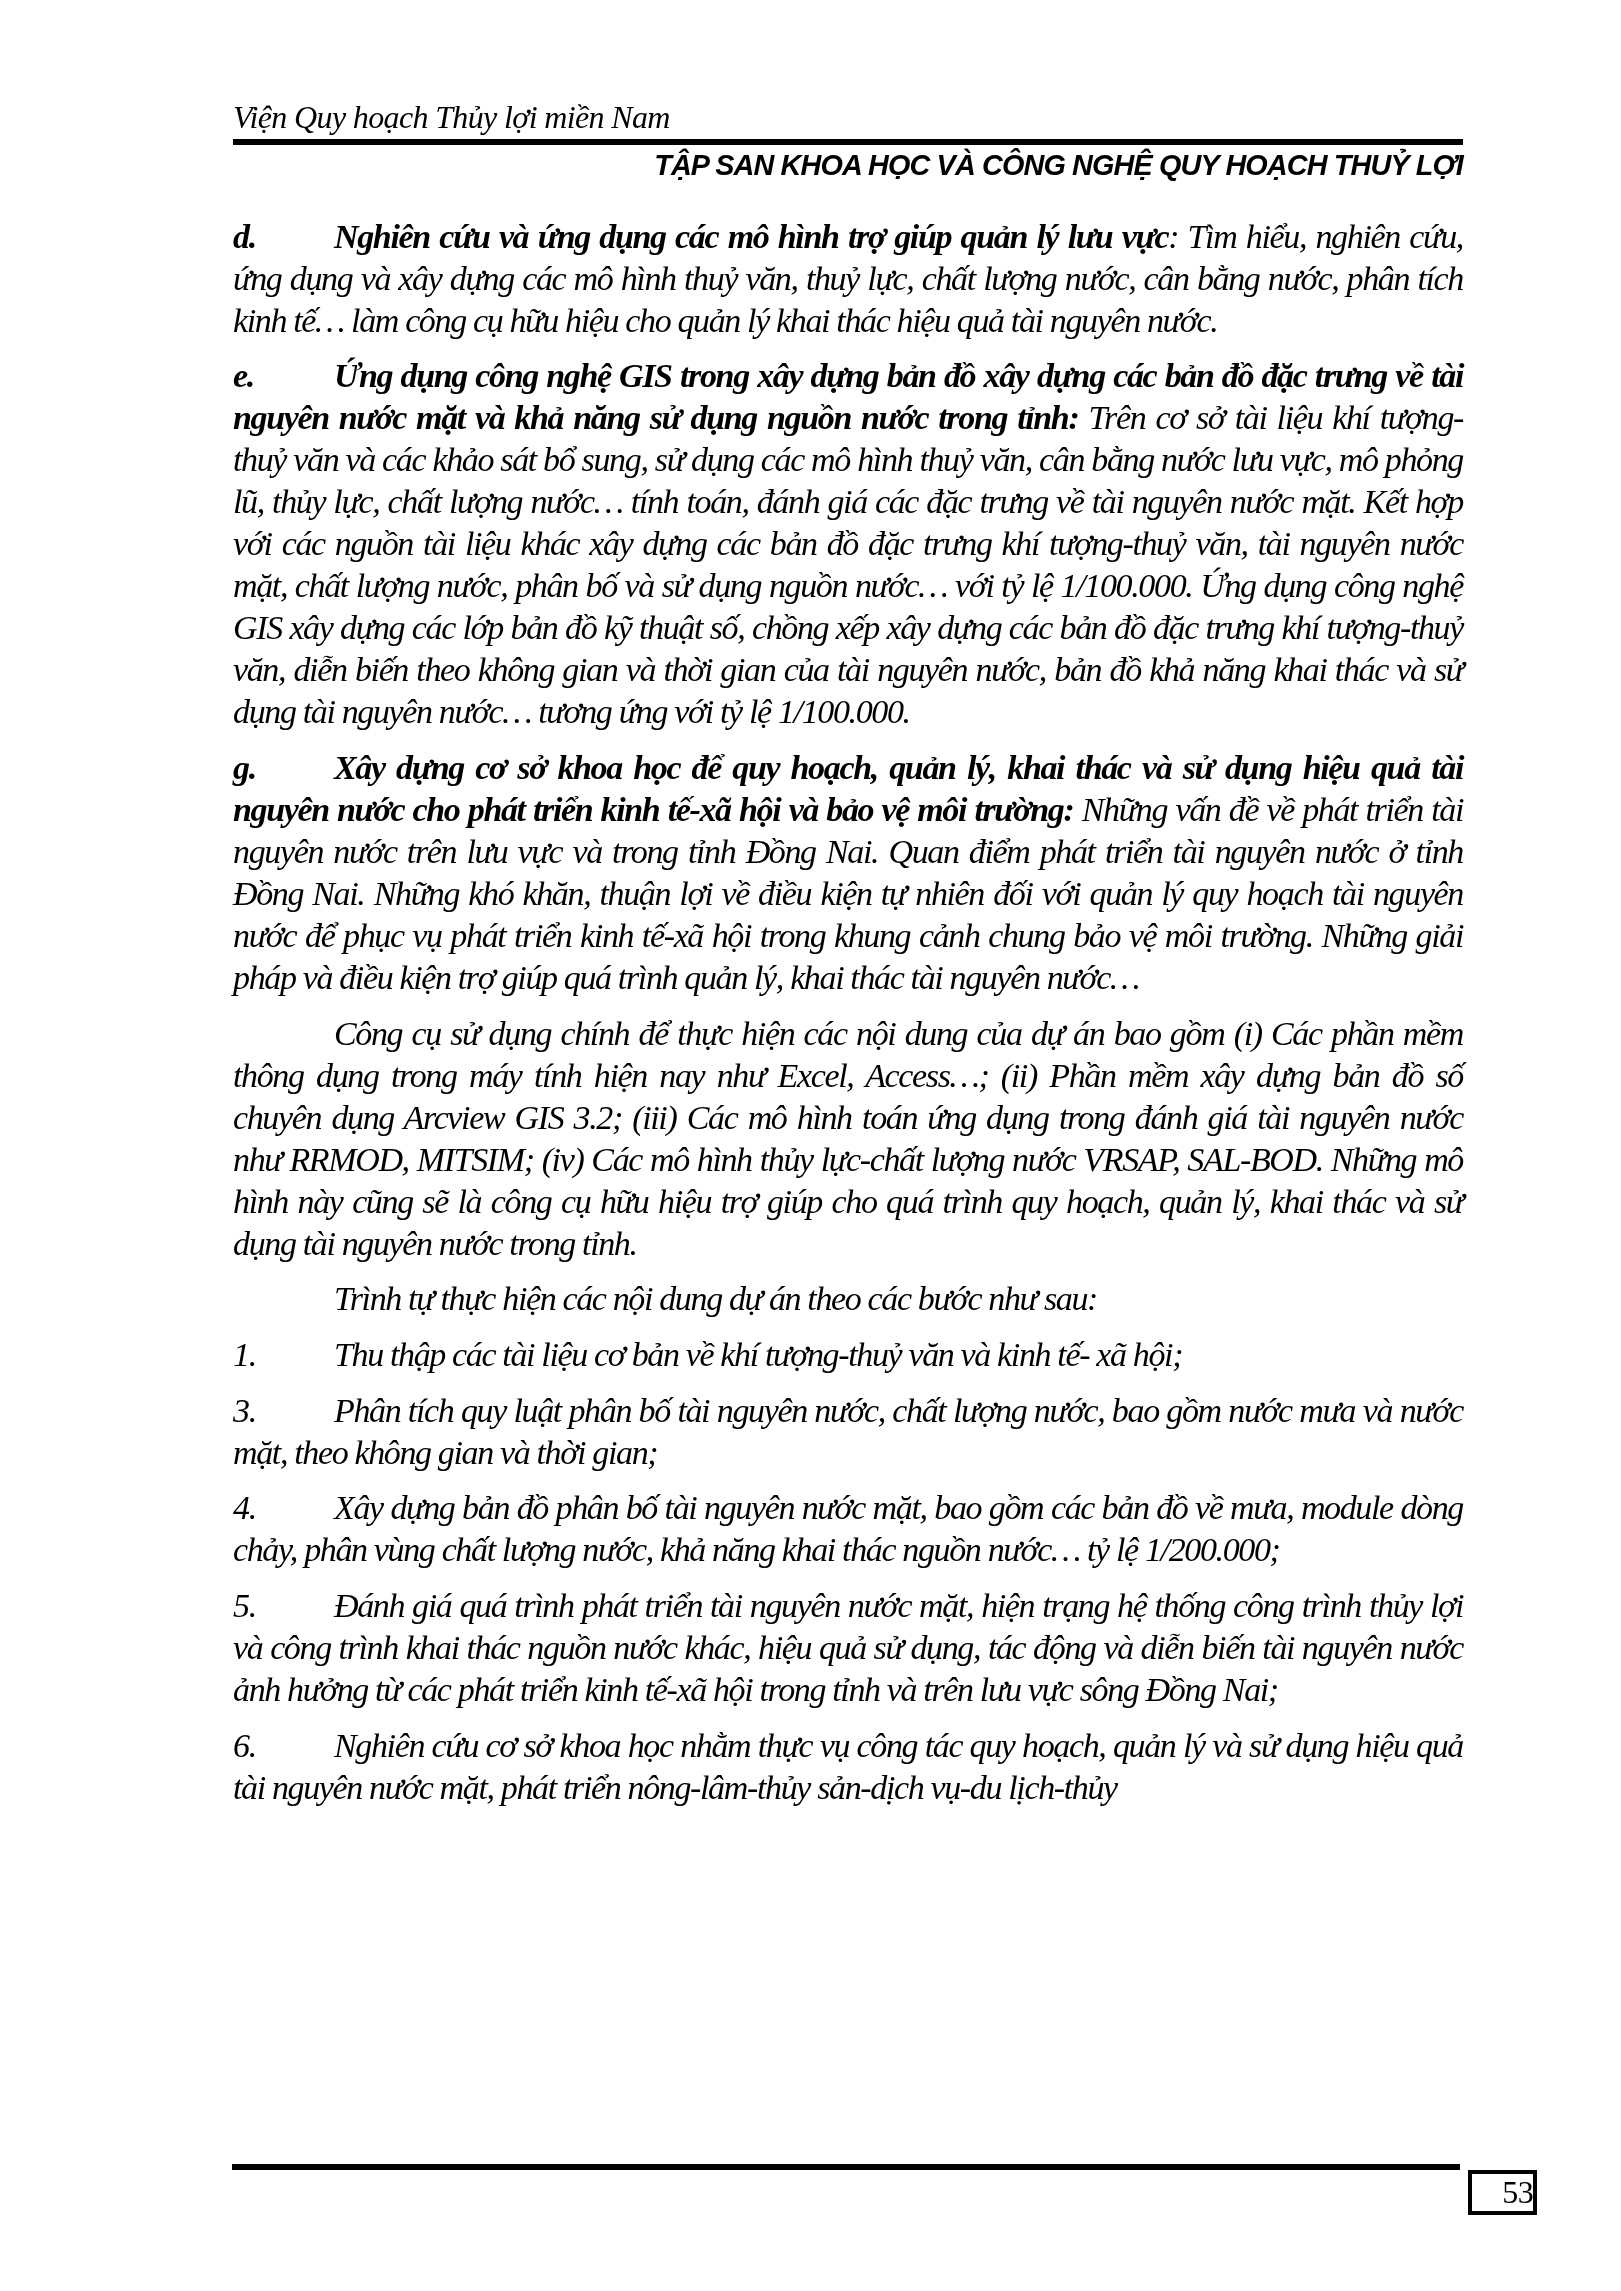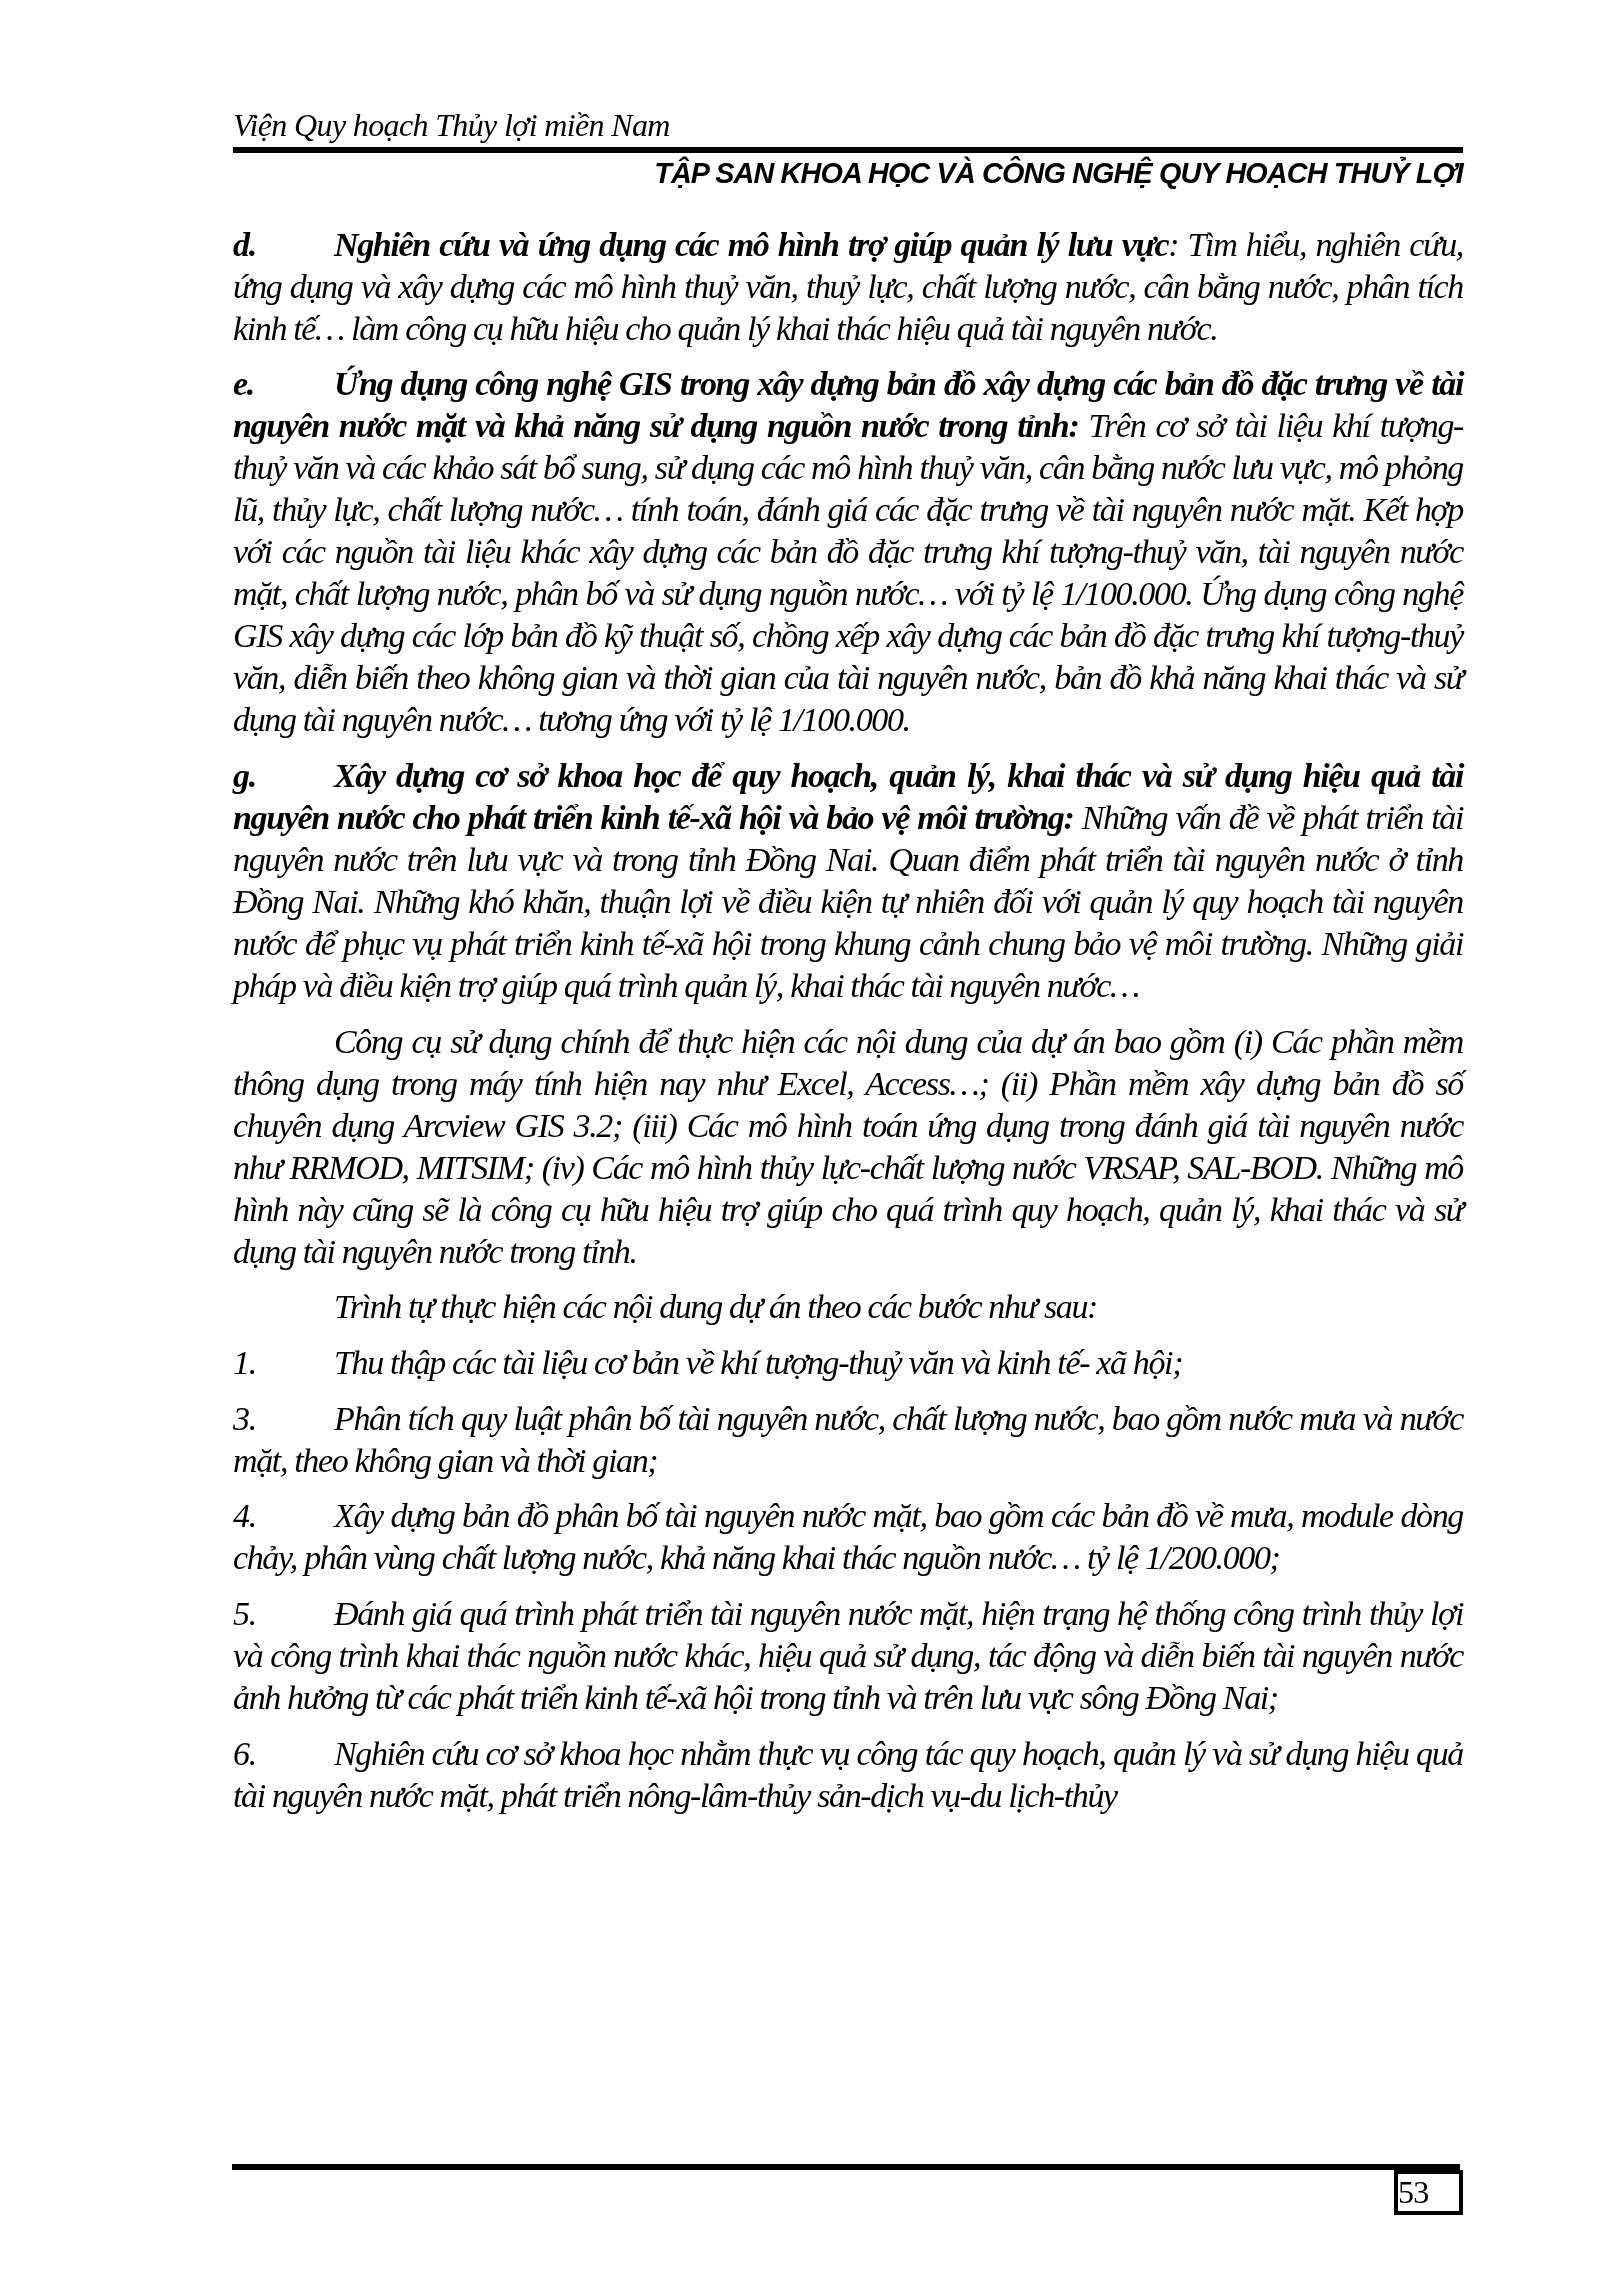--- a/index.html
+++ b/index.html
@@ -8,21 +8,20 @@
     width:1621px;height:2292px;
     margin:0 auto;
     background:#ffffff;
     color:#000000;
     overflow:hidden;
     font-family:"Liberation Serif","DejaVu Serif",serif;
   }
   .content{
     position:relative;
     padding:100px 158px 0 233px; 
-    margin-top:8px;
   }
   
   .running-head{
     font-style:italic;
     font-size:32px;
     line-height:35px;
     letter-spacing:-0.02em;
     white-space:nowrap;
   }
   .header-rule{
@@ -61,24 +60,24 @@
   .para.indent{text-indent:101px;}
   
   .footer-rule{
     position:absolute;
     left:232px;right:161px;
     top:2164px;height:5.9px;
     background:#000;
   }
   .page-number-box{
     position:absolute;
-    left:1394px;top:2170px;
+    left:1468px;top:2170px;
     width:61px;height:37px;
     border:4.9px solid #000;
-    display:flex;align-items:center;justify-content:flex-start;
+    display:flex;align-items:center;justify-content:flex-end;
     font-size:32px;
     letter-spacing:-0.02em;
   }
 </style>
 </head>
 <body>
 
 <div class="page">
   <div class="content">
 

